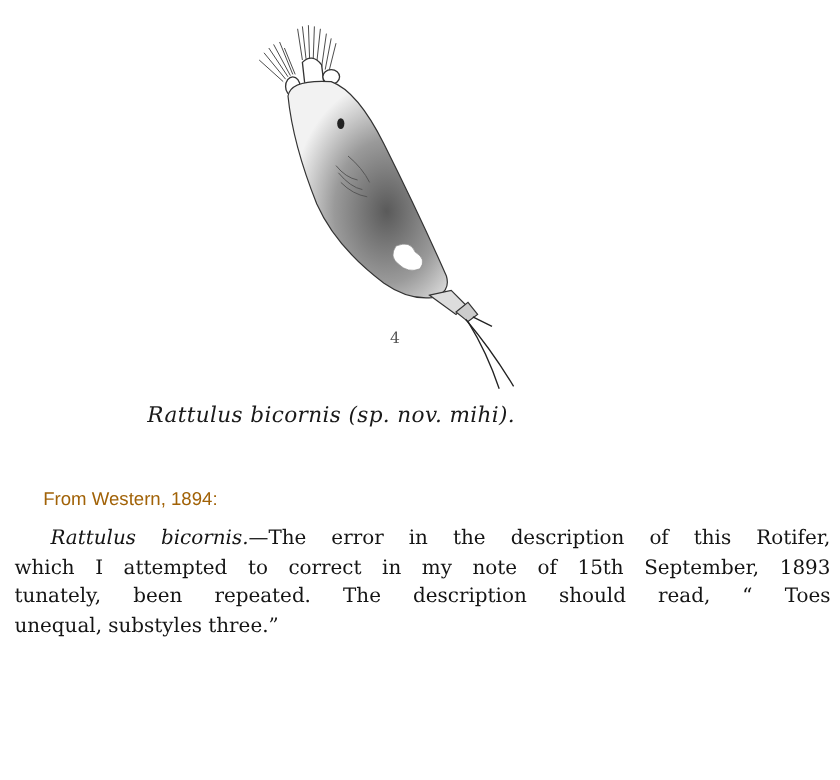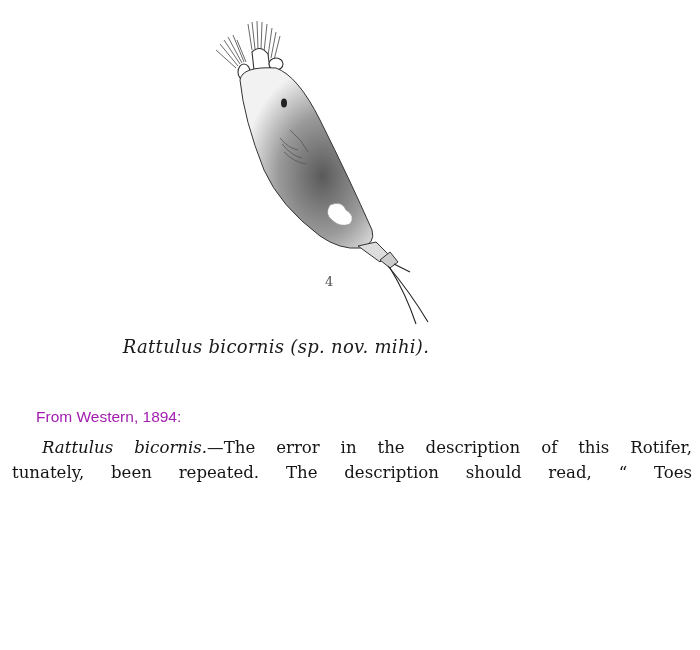--- a/index.html
+++ b/index.html
@@ -8,21 +8,21 @@
     .figure svg { width: 100%; height: 100%; }
     .caption {
       position: absolute; left: 0; width: 552px; top: 336px;
       text-align: center;
       font-family: "DejaVu Serif", serif; font-style: italic;
       font-size: 18px; color: #1a1a1a; letter-spacing: 0.3px;
     }
     .source-note {
       position: absolute; left: 36px; top: 408px;
       font-family: "Liberation Sans", sans-serif;
-      font-size: 15.5px; color: #a21caf;
+      font-size: 15.5px; color: #a16207;
     }
     .quote {
       position: absolute; left: 12px; top: 436px; width: 680px;
       font-family: "DejaVu Serif", serif;
       font-size: 16.6px; line-height: 24.5px; color: #141414;
     }
     .quote .line { display: block; white-space: nowrap; text-align: justify; text-align-last: justify; }
     .quote .line.first { padding-left: 30px; }
     .quote .line.last { text-align-last: left; }
     .quote .species { font-style: italic; }
@@ -88,14 +88,16 @@
     <text x="145" y="276" font-family="DejaVu Serif, serif" font-size="13" fill="#555">4</text>
   </svg>
 </div>
 
 <div class="caption">Rattulus bicornis (sp. nov. mihi).</div>
 
 <div class="source-note">From Western, 1894:</div>
 
 <div class="quote">
   <span class="line first"><span class="species">Rattulus bicornis.</span><span>—The error in the description of this Rotifer,</span></span>
+  <span class="line">which I attempted to correct in my note of 15th September, 1893</span>
   <span class="line">tunately, been repeated.  The description should read, “ Toes</span>
+  <span class="line last">unequal, substyles three.”</span>
 </div>
 
 </body></html>

